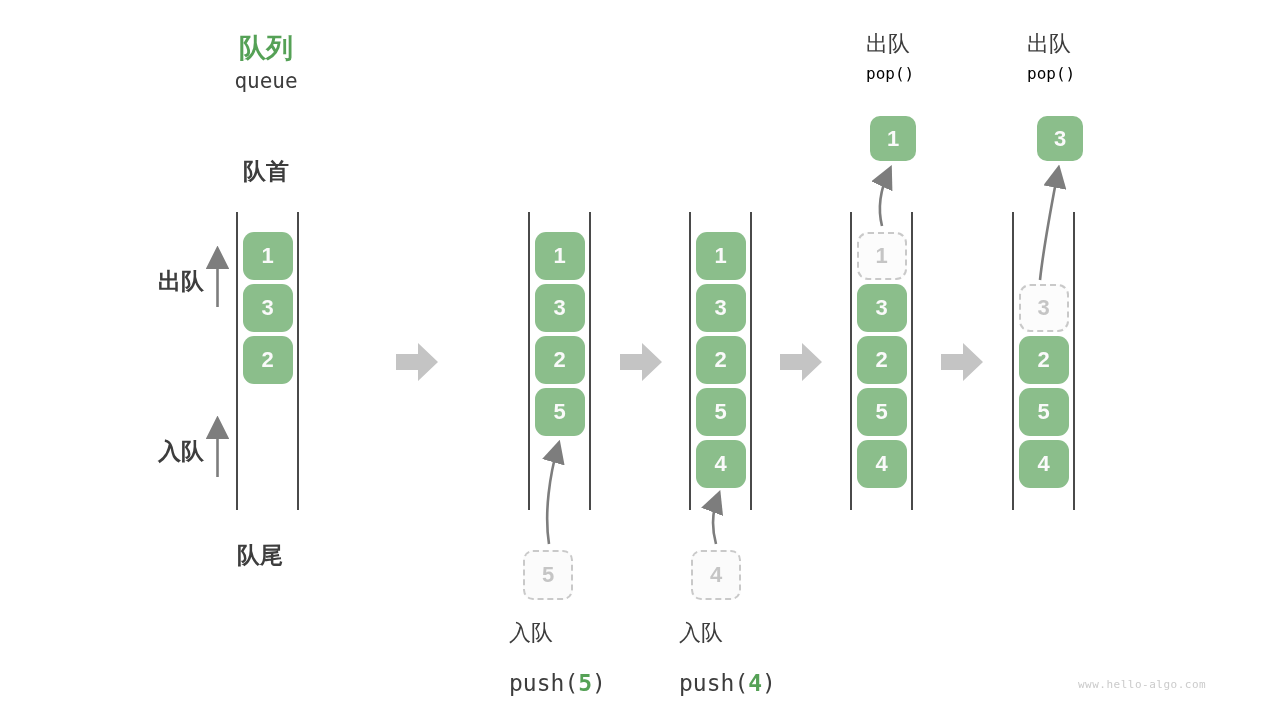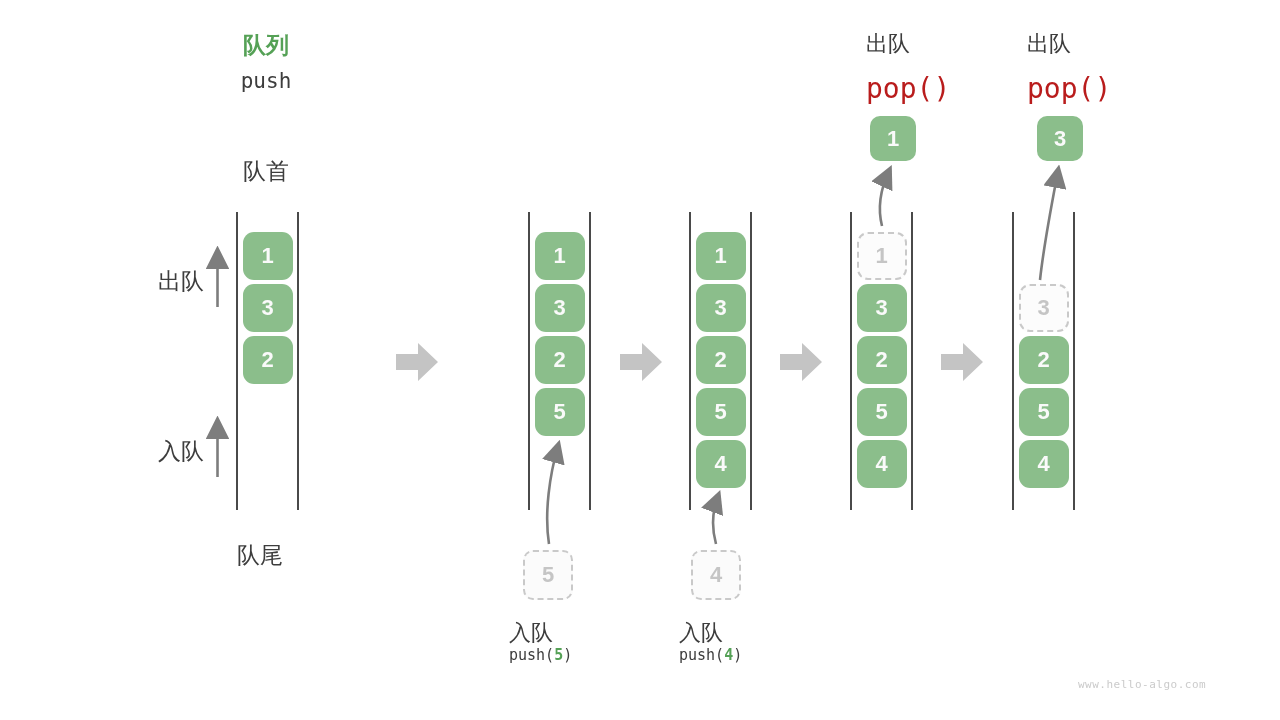--- a/index.html
+++ b/index.html
@@ -5,49 +5,49 @@
   html,body{margin:0;padding:0;background:#ffffff;}
   #canvas{
     position:relative;width:1280px;height:720px;background:#ffffff;
     font-family:"Liberation Sans",sans-serif;color:var(--text-dark,#3d3d3d);
     overflow:hidden;
   }
   .mono{font-family:"DejaVu Sans Mono",monospace;}
   .abs{position:absolute;}
   
   .title-zh{position:absolute;left:206px;top:30px;width:120px;text-align:center;
-    font-size:23px;font-weight:700;color:var(--green-accent,#55a156);}
+    font-size:27px;font-weight:700;color:var(--green-accent,#55a156);}
   .title-en{position:absolute;left:206px;top:69px;width:120px;text-align:center;
     font-size:21px;color:#3d3d3d;}
   
-  .lbl-bold{position:absolute;font-size:23px;font-weight:400;color:#3d3d3d;}
+  .lbl-bold{position:absolute;font-size:23px;font-weight:700;color:#3d3d3d;}
   
   .rail{position:absolute;width:2px;background:var(--rail,#4a4a4a);}
   .cell{
     position:absolute;width:50px;height:48px;box-sizing:border-box;
     border-radius:11px;display:flex;align-items:center;justify-content:center;
     font-size:22px;font-weight:700;
   }
   .cell.solid{background:var(--green-box,#8bbe8b);color:#fafafa;}
   .cell.dashed{background:#fcfcfc;border:2px dashed var(--dashed-border,#c9c9c9);
     color:var(--dashed-text,#c5c5c5);}
   .cell.pending{width:50px;height:50px;border-radius:10px;background:#fbfbfb;
     border:2px dashed var(--dashed-border,#c9c9c9);color:var(--dashed-text,#c5c5c5);}
   
   .pop-zh{font-size:22px;color:#3d3d3d;line-height:1;}
-  .pop-code{font-size:28px;color:#b91c1c;margin-top:20px;line-height:1;}
+  .pop-code{font-size:16px;color:#000000;margin-top:11px;line-height:1;}
   .popbox{
     position:absolute;width:46px;height:45px;border-radius:10px;
     background:var(--green-box,#8bbe8b);color:#fafafa;
     display:flex;align-items:center;justify-content:center;
     font-size:22px;font-weight:700;
   }
   
   .push-zh{font-size:22px;color:#3d3d3d;line-height:1;}
-  .push-code{font-size:15px;color:#3d3d3d;margin-top:4px;line-height:1;}
+  .push-code{font-size:23px;color:#3d3d3d;margin-top:28px;line-height:1;}
   .green-bold{color:var(--green-accent,#55a156);font-weight:700;}
   
   .watermark{position:absolute;left:1078px;top:678px;font-size:11px;
     color:var(--watermark,#cbcbcb);letter-spacing:0.5px;}
   svg{position:absolute;left:0;top:0;}
 </style>
 </head>
 <body>
 
 <div id="canvas">
@@ -68,21 +68,21 @@
     <path d="M882 226 C877 206 881 188 889 171" fill="none" stroke="#7d7d7d" stroke-width="2.6" marker-end="url(#ah)"></path>
     <path d="M1040 280 C1044 243 1051 208 1058 171" fill="none" stroke="#7d7d7d" stroke-width="2.6" marker-end="url(#ah)"></path>
 
     <polygon points="396,354 418,354 418,343 438,362 418,381 418,370 396,370" fill="#c4c4c4"></polygon>
     <polygon points="620,354 642,354 642,343 662,362 642,381 642,370 620,370" fill="#c4c4c4"></polygon>
     <polygon points="780,354 802,354 802,343 822,362 802,381 802,370 780,370" fill="#c4c4c4"></polygon>
     <polygon points="941,354 963,354 963,343 983,362 963,381 963,370 941,370" fill="#c4c4c4"></polygon>
   </svg>
 
   <div class="title-zh">队列</div>
-  <div class="title-en mono">push</div>
+  <div class="title-en mono">queue</div>
 
   <div class="lbl-bold" style="left:243px;top:156px;">队首</div>
   <div class="lbl-bold" style="left:237px;top:540px;">队尾</div>
   <div class="lbl-bold" style="left:158px;top:266px;">出队</div>
   <div class="lbl-bold" style="left:158px;top:436px;">入队</div>
 
   <div id="queues">
       <div class="rail" style="left: 236px; top: 212px; height: 298px;"></div>
       <div class="rail" style="left: 297px; top: 212px; height: 298px;"></div>
       <div class="cell solid" style="left: 242.5px; top: 232px;">1</div>

